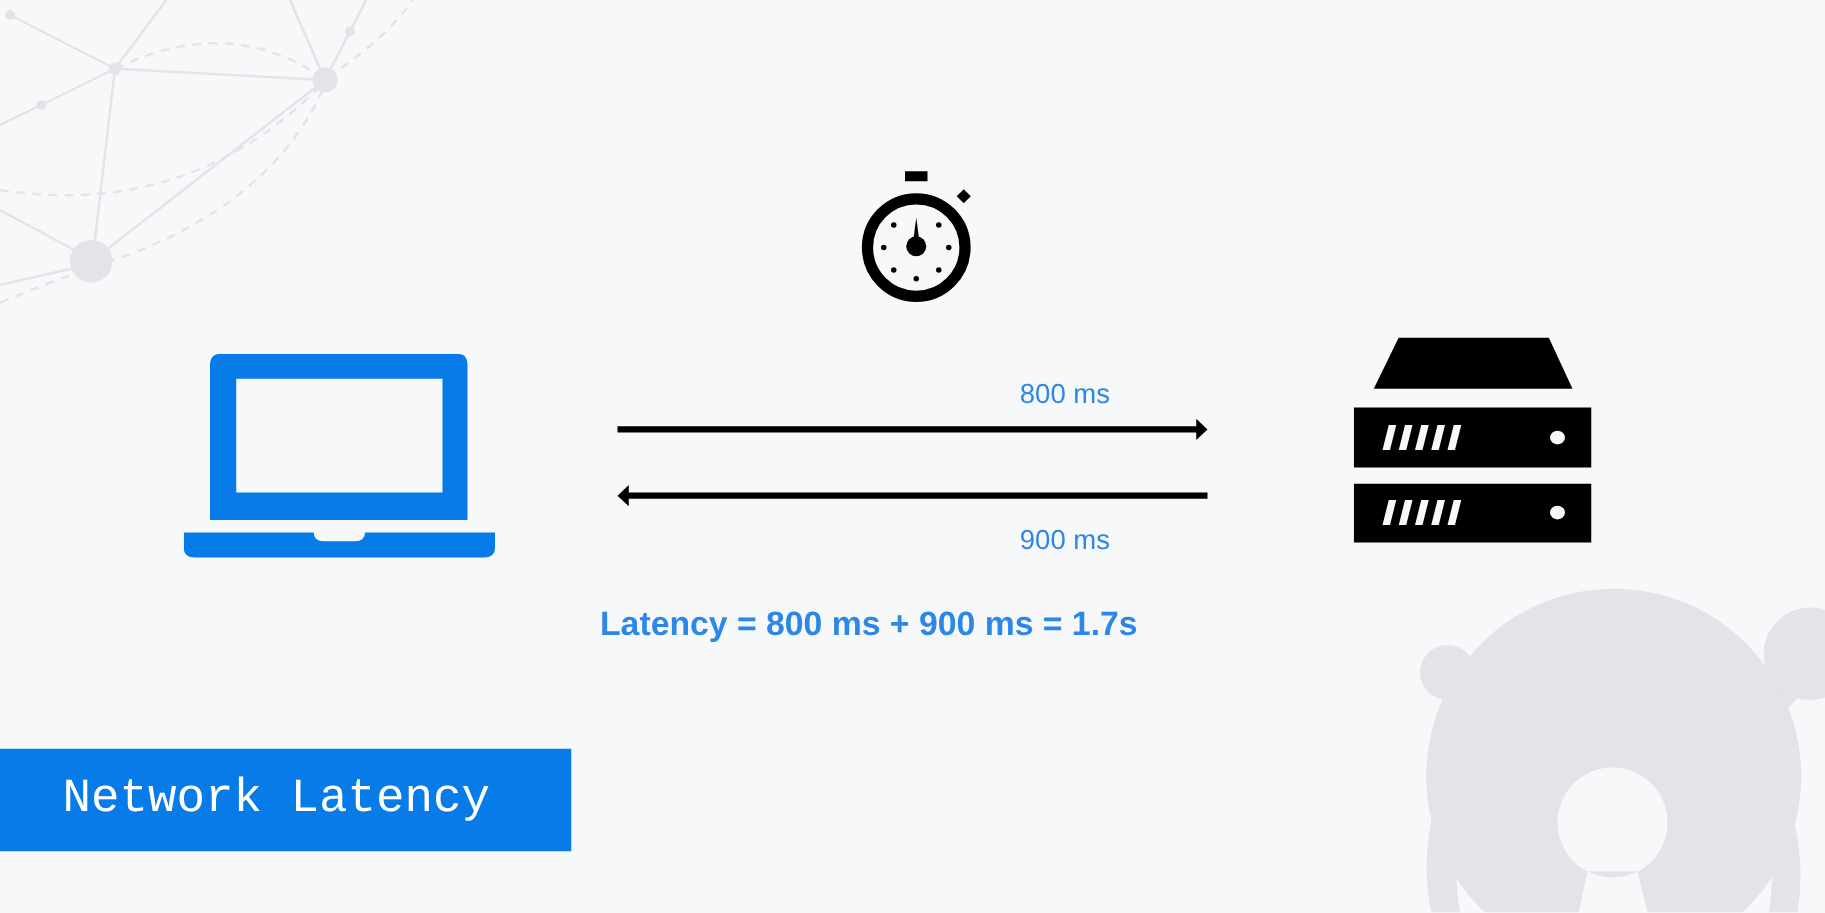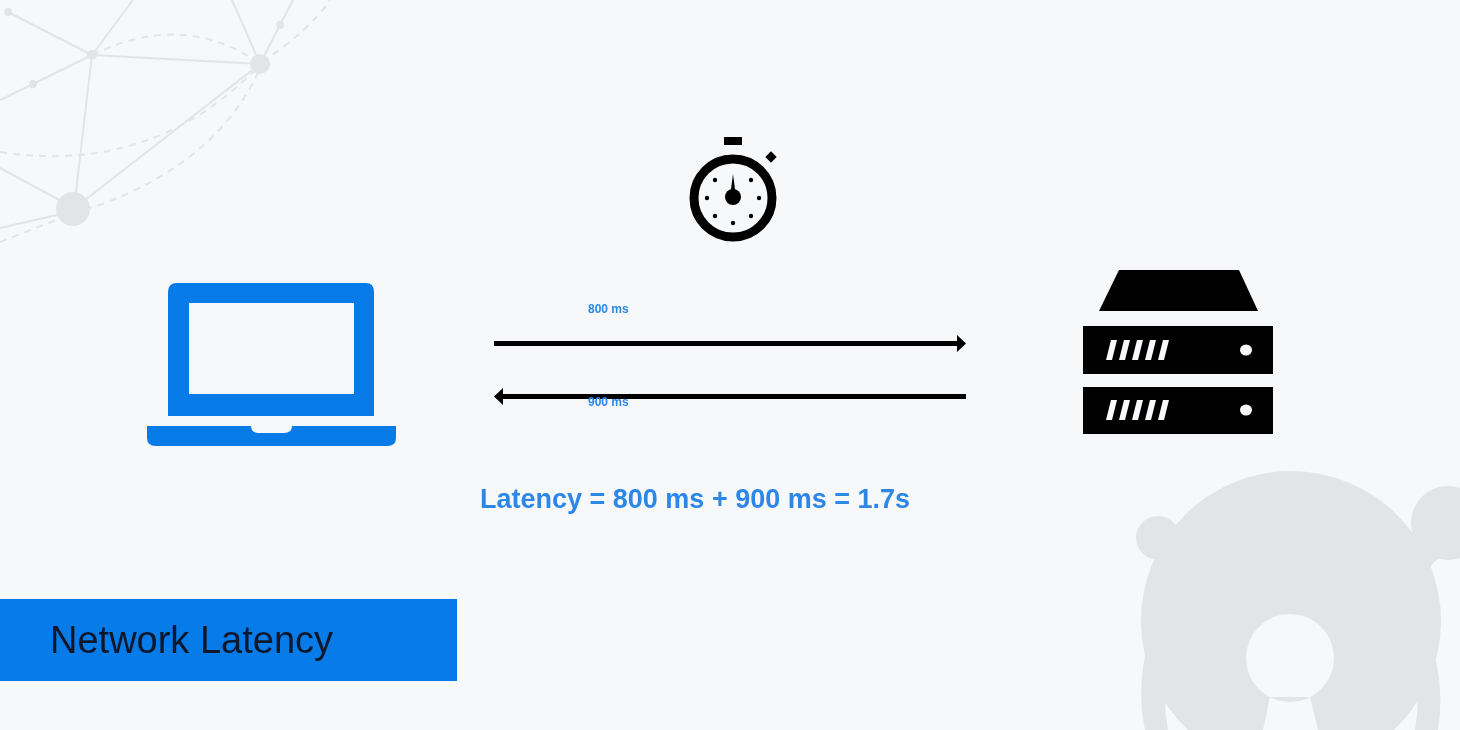--- a/index.html
+++ b/index.html
@@ -6,35 +6,35 @@
     body {
       width: 1460px; height: 730px; overflow: hidden;
       background: #f7f8fa;
       position: relative;
       font-family: "Liberation Sans", sans-serif;
     }
     .abs { position: absolute; }
     #bg-network { left: 0; top: 0; }
     #bg-logo { left: 0; top: 0; }
     .label-small {
-      color: #2c87e6; font-weight: bold; font-size: 12px;
-      width: 300px; text-align: left; left: 588px;
+      color: #2c87e6; font-weight: normal; font-size: 22px;
+      width: 300px; text-align: right; left: 588px;
     }
     .formula {
       color: #2c87e6; font-weight: bold; font-size: 27px;
       left: 480px; top: 484px; width: 515px; 
     }
     .title-banner {
       left: 0; top: 599px; width: 457px; height: 82px;
       background: #077be8;
       display: flex; align-items: center;
       box-sizing: border-box; padding-left: 50px;
     }
     .title-banner span {
-      color: #0f172a; font-size: 38px; line-height: 1;
+      color: #ffffff; font-size: 38px; line-height: 1; font-family: Liberation Mono, monospace;
     }
   </style>
 </head>
 <body>
 
 <svg id="bg-network" class="abs" width="360" height="270" viewBox="0 0 360 270">
   <g stroke="#e2e4e7" stroke-width="2" fill="none">
     <line x1="8" y1="12" x2="92" y2="55"></line>
     <line x1="92" y1="55" x2="133" y2="0"></line>
     <line x1="92" y1="55" x2="260" y2="64"></line>
@@ -128,18 +128,18 @@
 <svg class="abs" style="left:490px; top:330px;" width="480" height="28" viewBox="0 0 480 28">
   <rect x="4" y="11" width="465" height="5" fill="#000"></rect>
   <polygon points="467,5 476,13.5 467,22" fill="#000"></polygon>
 </svg>
 <svg class="abs" style="left:490px; top:383px;" width="480" height="28" viewBox="0 0 480 28">
   <rect x="11" y="11" width="465" height="5" fill="#000"></rect>
   <polygon points="13,5 4,13.5 13,22" fill="#000"></polygon>
 </svg>
 
 <div class="abs label-small" style="top:302px;">800 ms</div>
-<div class="abs label-small" style="top:395px;">900 ms</div>
+<div class="abs label-small" style="top:419px;">900 ms</div>
 <div class="abs formula">Latency = 800 ms + 900 ms = 1.7s</div>
 
 <div class="abs title-banner">
   <span>Network Latency</span>
 </div>
 
 </body></html>

